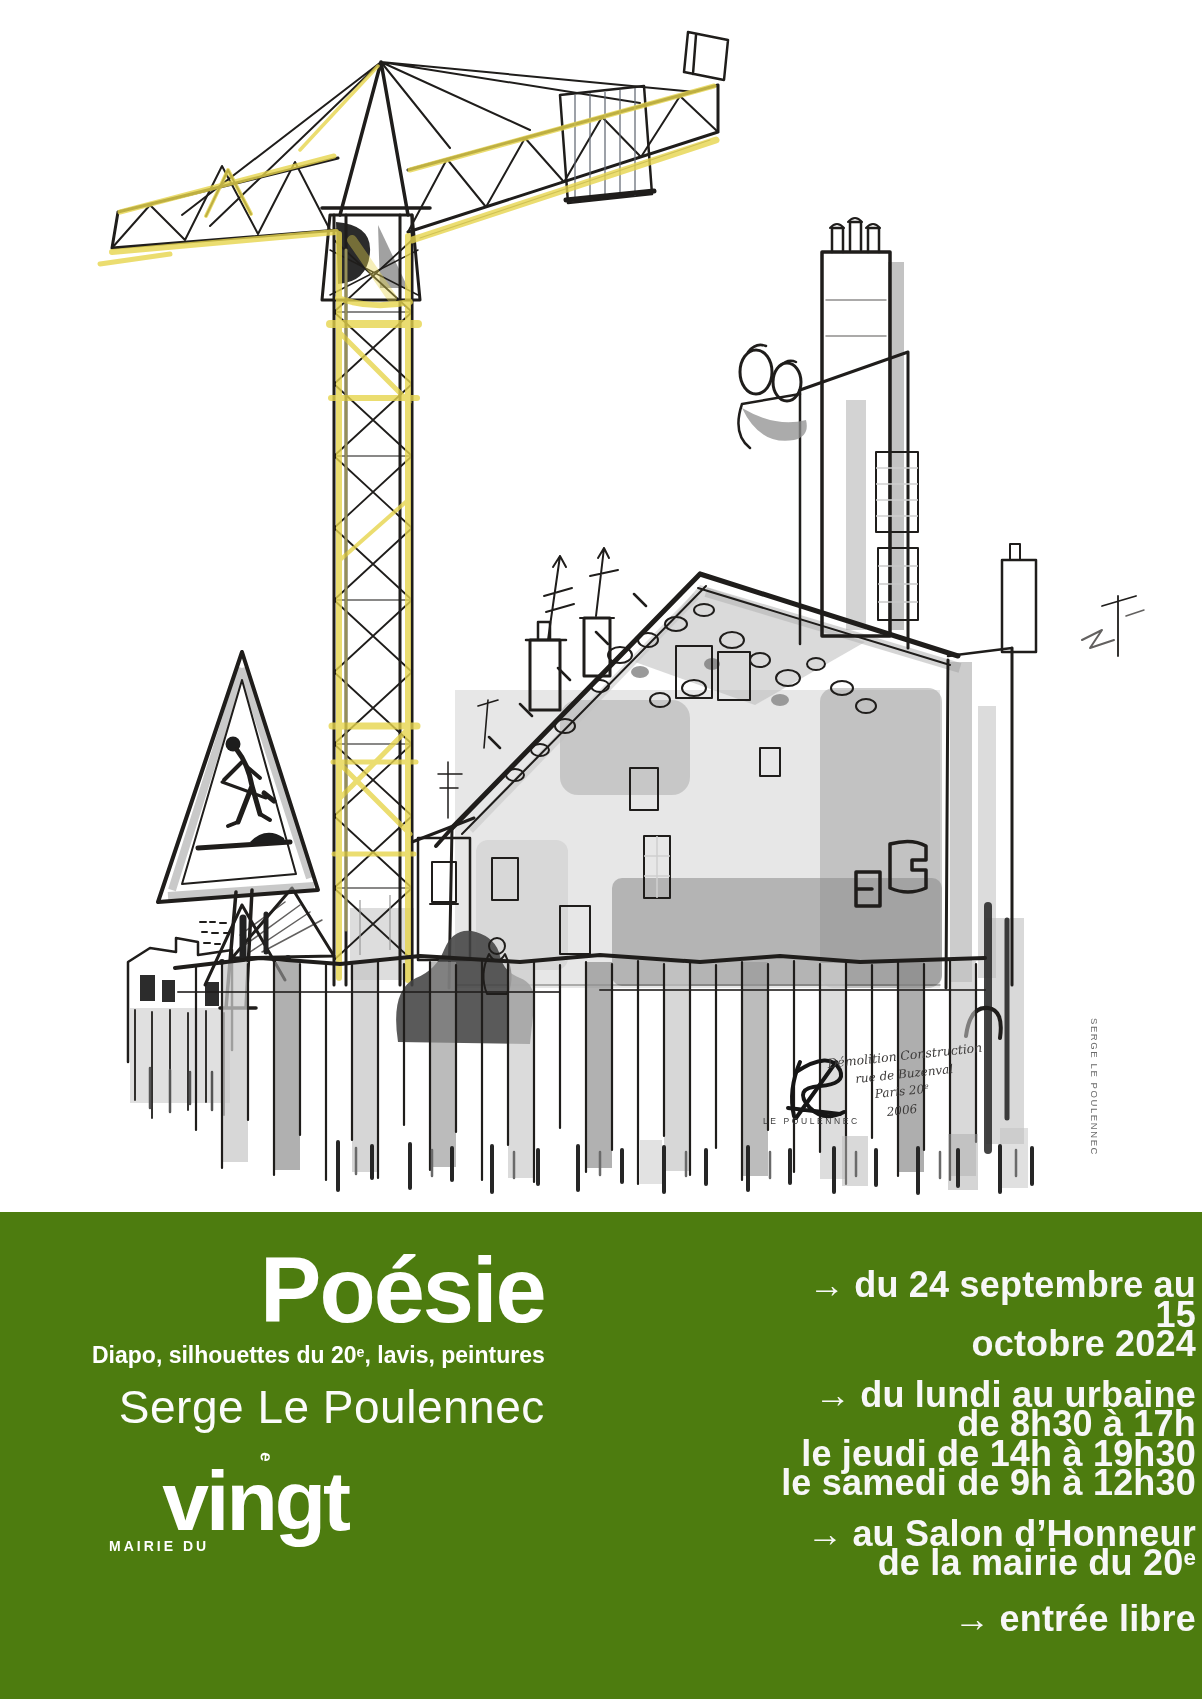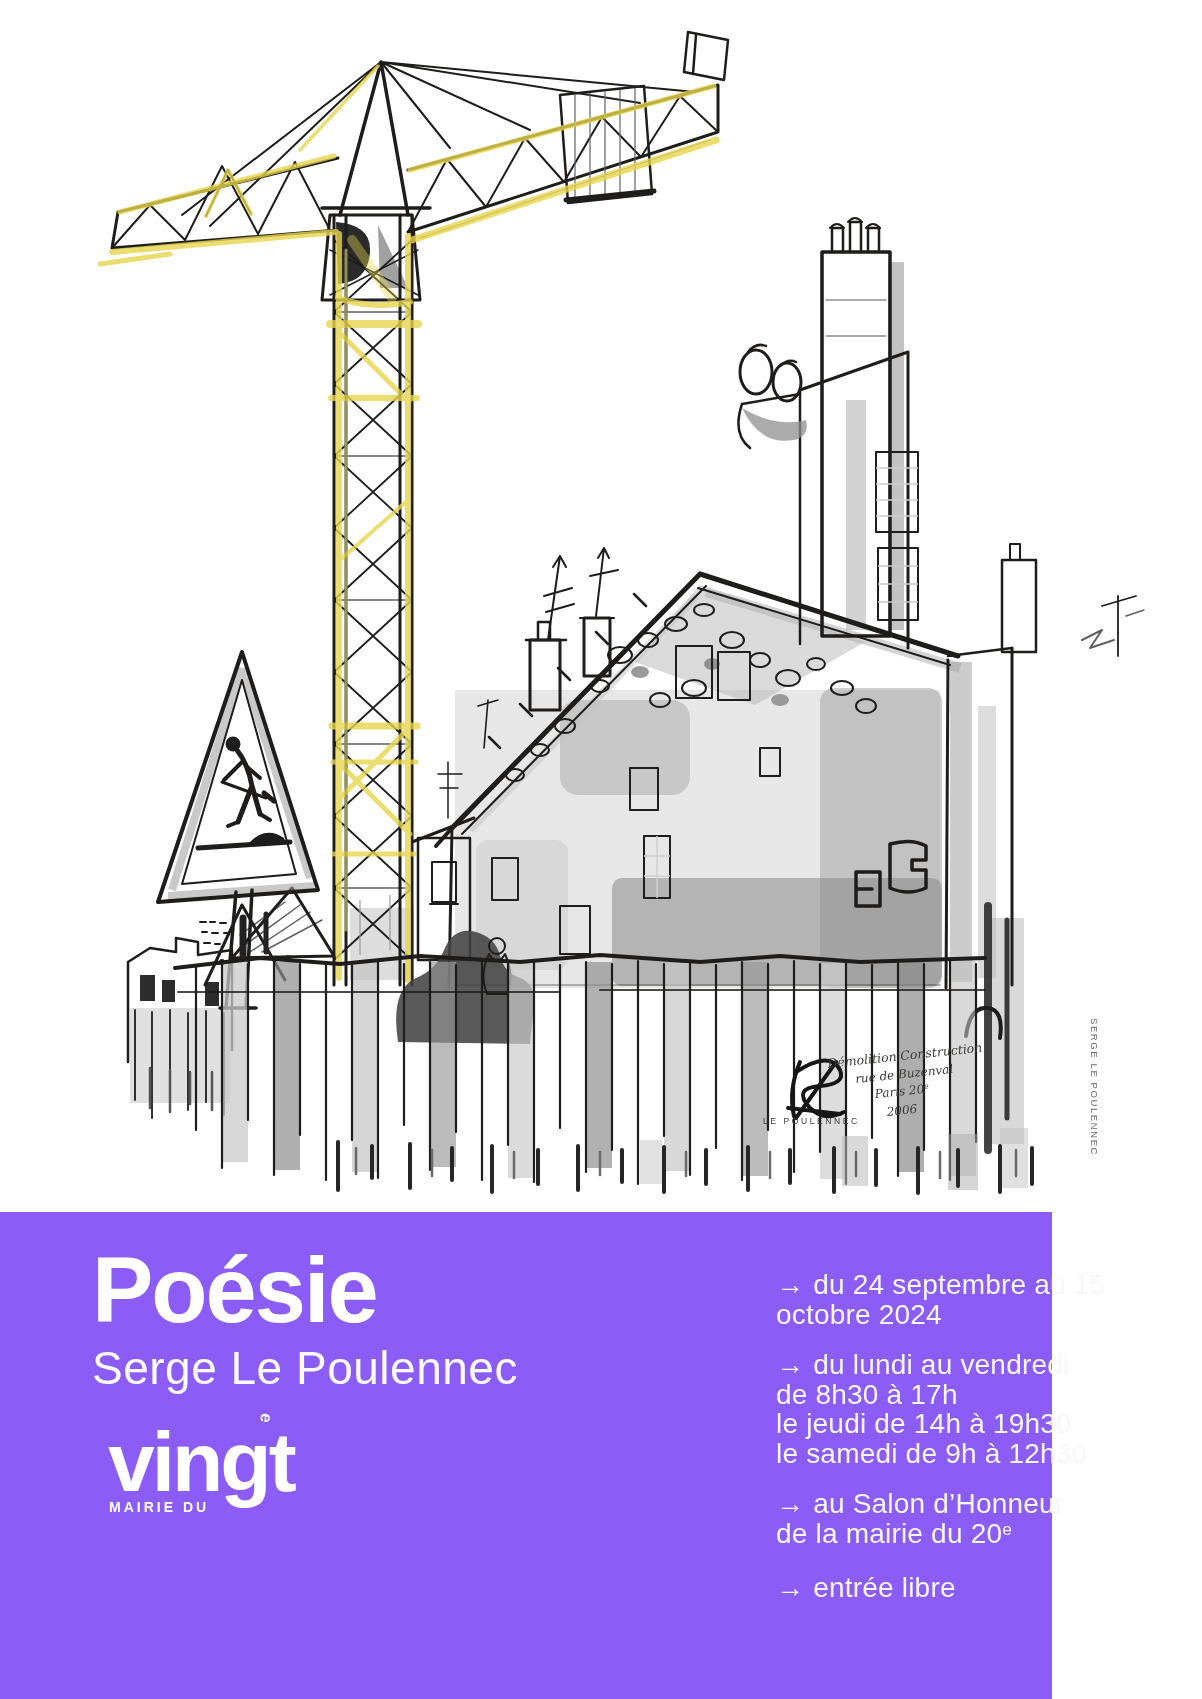--- a/index.html
+++ b/index.html
@@ -3,33 +3,33 @@
 <meta charset="utf-8">
 <style>
   html,body{margin:0;padding:0;}
   body{
     width:1202px;height:1699px;position:relative;overflow:hidden;
     background:#ffffff;font-family:"Liberation Sans",sans-serif;
   }
   .art{position:absolute;top:0;left:0;width:1202px;height:1212px;}
   .art svg{display:block;width:100%;height:100%;}
   .band{
-    position:absolute;top:1212px;left:0;width:1052px;height:487px;
-    background:#8b5cf6;color:#ffffff;
+    position:absolute;top:1212px;left:0;width:1202px;height:487px;
+    background:#4d7c0f;color:#ffffff;text-align:right;
   }
   .band-left{position:absolute;left:92px;top:36px;}
   .title{margin:0;font-weight:bold;font-size:92px;line-height:84px;letter-spacing:-2px;}
   .title .tline{display:block;}
   .subtitle{margin-top:10px;font-weight:bold;font-size:23px;line-height:26px;letter-spacing:0;}
   .artist{margin-top:12px;font-weight:normal;font-size:46px;line-height:48px;letter-spacing:0.5px;color:#fbfbfb;}
   .logo{margin-top:30px;position:relative;width:240px;height:120px;margin-left:16px;}
   .logo-word{font-weight:bold;font-size:84px;line-height:80px;letter-spacing:-3px;}
   .logo-sup{position:absolute;left:153px;top:-14px;font-weight:bold;font-size:17px;transform:rotate(96deg);display:inline-block;}
   .logo-caption{position:absolute;left:1px;top:77px;font-weight:bold;font-size:14px;letter-spacing:3px;}
-  .band-right{position:absolute;left:776px;top:58px;width:420px;font-size:28px;line-height:29.5px;letter-spacing:0.2px;font-weight:normal;color:#f7f7f7;}
+  .band-right{position:absolute;left:776px;top:58px;width:420px;font-size:36px;line-height:29.5px;letter-spacing:0.2px;font-weight:bold;color:#f7f7f7;}
   .info-item{margin:0 0 21px 0;}
   .line{display:block;}
   .arrow{display:inline-block;margin-right:9px;}
   .sup{font-size:62%;position:relative;top:-0.45em;}
   .ink{stroke:#1f1d1b;fill:none;stroke-linecap:round;stroke-linejoin:round;}
   .hand{font-family:"DejaVu Serif",serif;font-style:italic;fill:#3d3b3a;}
 </style>
 </head>
 <body>
 
@@ -267,35 +267,38 @@
 
   <text transform="translate(1091 1018) rotate(90)" font-size="9.5" letter-spacing="1.6" fill="#6b6b6b">SERGE LE POULENNEC</text>
 </svg>
 </div>
 
 <div class="band">
   <div class="band-left">
     <h1 class="title">
       <span class="tline">Poésie</span>
     </h1>
+    <div class="subtitle">
+      <span>Diapo, silhouettes du 20</span><span class="sup">e</span><span>, lavis, peintures</span>
+    </div>
     <div class="artist">Serge Le Poulennec</div>
     <div class="logo">
       <div class="logo-word">vingt</div>
       <span class="logo-sup">e</span>
       <div class="logo-caption">MAIRIE DU</div>
     </div>
   </div>
 
   <div class="band-right">
     <p class="info-item">
       <span class="line"><span class="arrow">→</span><span>du 24 septembre au 15</span></span>
       <span class="line">octobre 2024</span>
     </p>
     <p class="info-item">
-      <span class="line"><span class="arrow">→</span><span>du lundi au vendredi</span></span>
+      <span class="line"><span class="arrow">→</span><span>du lundi au urbaine</span></span>
       <span class="line">de 8h30 à 17h</span>
       <span class="line">le jeudi de 14h à 19h30</span>
       <span class="line">le samedi de 9h à 12h30</span>
     </p>
     <p class="info-item">
       <span class="line"><span class="arrow">→</span><span>au Salon d’Honneur</span></span>
       <span class="line"><span>de la mairie du 20</span><span class="sup">e</span></span>
     </p>
     <p class="info-item">
       <span class="line"><span class="arrow">→</span><span>entrée libre</span></span>

